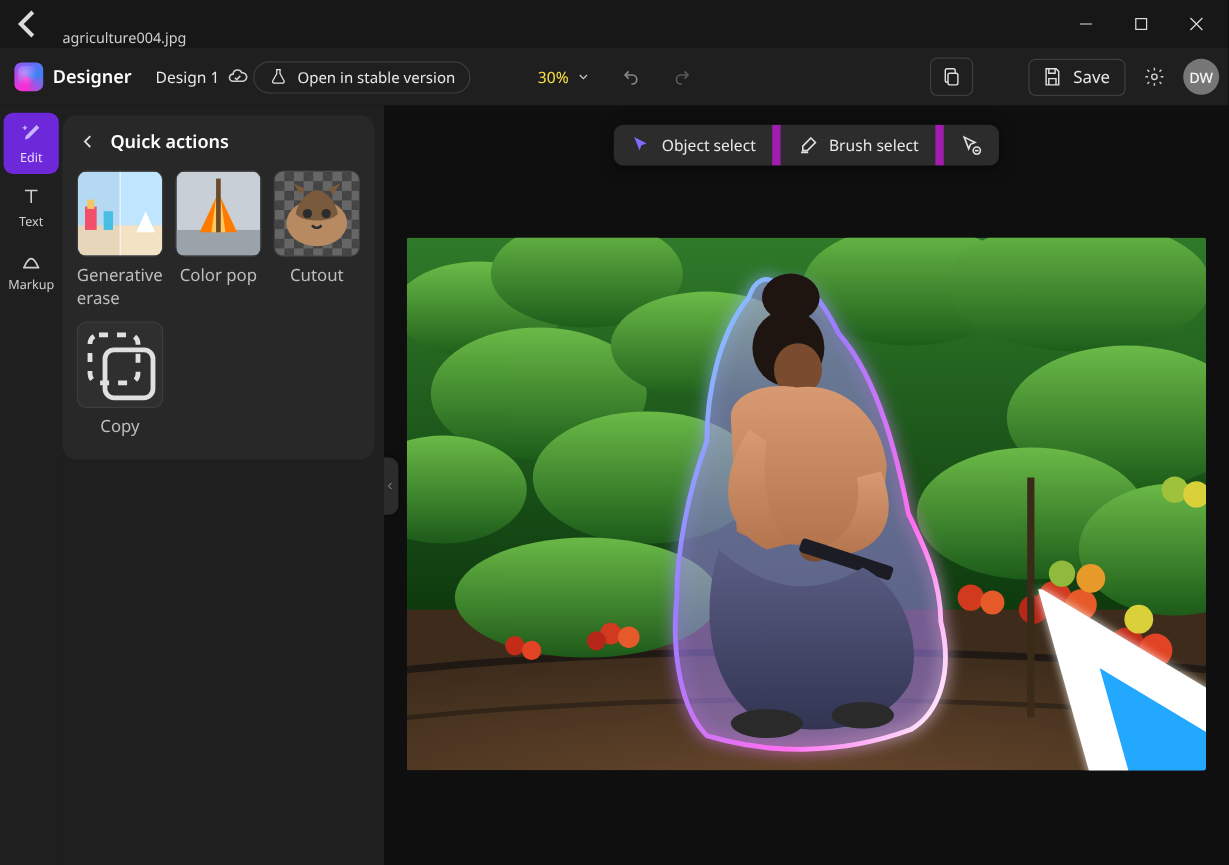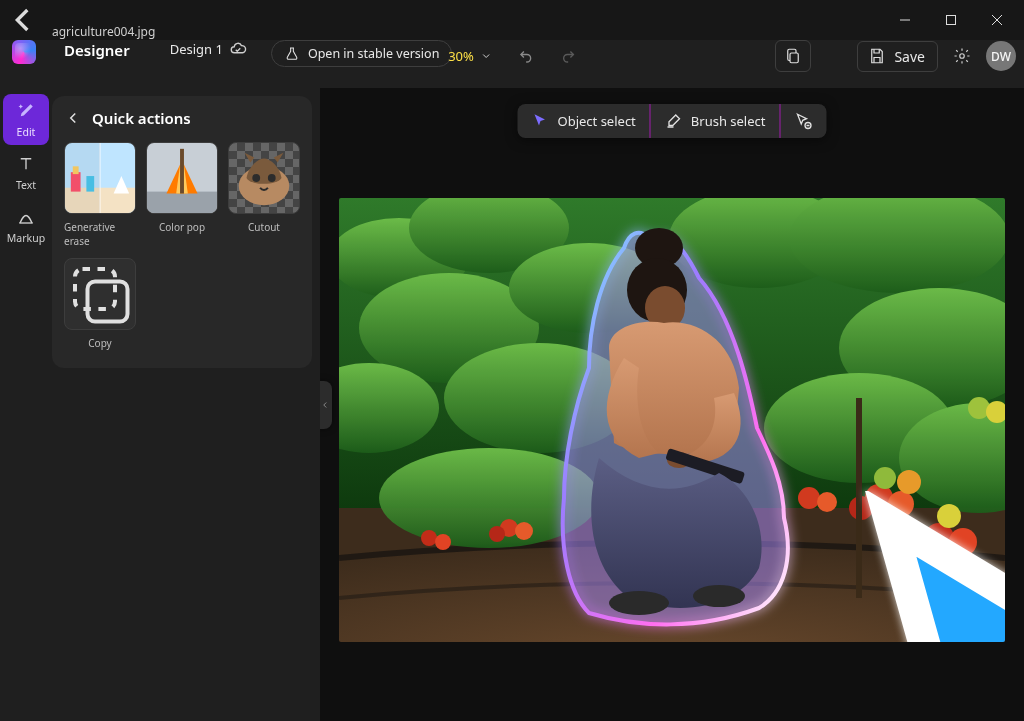--- a/index.html
+++ b/index.html
@@ -31,23 +31,23 @@
   .titlebar .spacer { flex: 1; }
   .win-controls { display: flex; }
   .win-btn { width: 46px; height: 40px; display:flex; align-items:center; justify-content:center; }
   .win-btn svg { width: 12px; height: 12px; }
 
   
   .appbar {
     height: 48px;
     background: var(--bg1);
     display: flex;
-    align-items: flex-start;
+    align-items: center;
     padding: 0 8px 0 6px;
-    gap: 24px;
+    gap: 4px;
   }
   .logo {
     width: 24px; height: 24px; margin-left: 6px; margin-right: 4px;
     border-radius: 6px;
     background: conic-gradient(from 200deg, #ff2bd1, #8b5cf6, #3b82f6, #ff2bd1);
     position: relative;
   }
   .logo::before{
     content:""; position:absolute; inset:3px; border-radius:4px;
     background: radial-gradient(circle at 30% 30%, rgba(255,255,255,.35), transparent 60%);
@@ -127,21 +127,21 @@
   }
   .panel-header .chev { width:18px; height:18px; display:flex; align-items:center; justify-content:center; }
   .grid {
     display:grid; grid-template-columns: repeat(3, 1fr); gap: 10px 10px;
   }
   .tile { display:flex; flex-direction:column; align-items:center; gap:6px; }
   .thumb {
     width:72px; height:72px; border-radius:8px; overflow:hidden;
     background:#3a3a3a; border:1px solid #3d3d3d; position:relative;
   }
-  .tile-label { font-size:10px; color:var(--text-dim); }
+  .tile-label { font-size:14px; color:var(--text-dim); }
 
   
   .thumb svg { width:100%; height:100%; display:block; }
 
   
   .checker {
     background:
       linear-gradient(45deg,#444 25%,transparent 25%,transparent 75%,#444 75%),
       linear-gradient(45deg,#444 25%,transparent 25%,transparent 75%,#444 75%);
     background-size:16px 16px;
@@ -157,21 +157,21 @@
   .canvasWrap {
     flex:1; position:relative; background:#0f0f0f; display:flex; align-items:center; justify-content:center; overflow:hidden;
   }
   .floating-toolbar {
     position:absolute; top:16px; left:50%; transform:translateX(-50%);
     display:flex; align-items:stretch; background:#2c2c2c; border-radius:8px;
     box-shadow:0 2px 12px rgba(0,0,0,.5); overflow:hidden;
   }
   .ft-btn {
     display:inline-flex; align-items:center; gap:8px;
-    padding:8px 14px; font-size:13px; color:#e8e8e8; border-right:1px solid #a21caf;
+    padding:8px 14px; font-size:13px; color:#e8e8e8; border-right:7px solid #a21caf;
   }
   .ft-btn:last-child{border-right:none;}
   .ft-btn svg{width:18px;height:18px;}
 
   .collapse-handle{
     position:absolute; left:-2px; top:50%; transform:translateY(-50%);
     width:14px; height:48px; background:#2c2c2c; border-radius:0 8px 8px 0;
     display:flex; align-items:center; justify-content:center; color:#9a9a9a;
     box-shadow:0 0 6px rgba(0,0,0,.5);
   }

